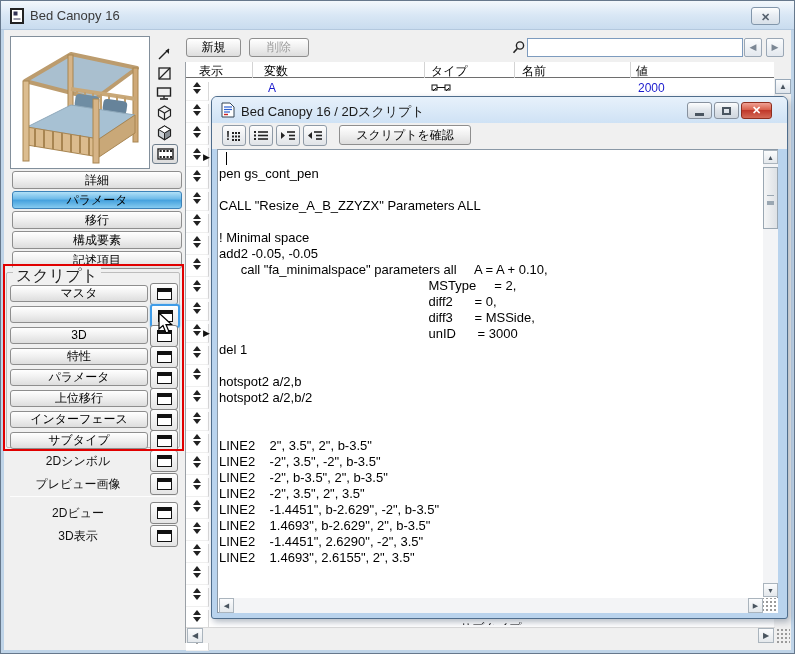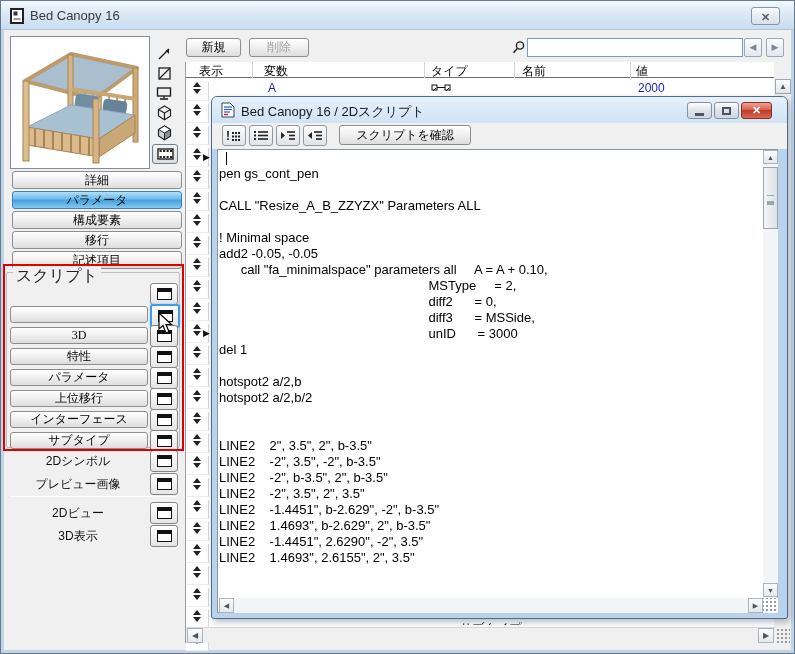--- a/index.html
+++ b/index.html
@@ -8,21 +8,21 @@
 
   
   #window-frame{inset:0;background:#bfd4e8;border:1px solid #66788c;}
   #titlebar{left:1px;top:1px;width:793px;height:29px;background:linear-gradient(#f3f8fc,#d9e7f5 50%,#c9dcef);border-bottom:1px solid #b3c8de;}
   #app-title{left:30px;top:8px;font-size:13px;color:#3a3a3a;}
   #client-area{left:4px;top:30px;width:787px;height:620px;background:#f0f0f0;}
   .capbtn{height:18px;border:1px solid #8296ab;border-radius:3px;background:linear-gradient(#fdfefe,#e8edf3 45%,#d8e0e9);color:#55616e;font-weight:bold;font-size:11px;text-align:center;line-height:16px;cursor:default;}
   #main-close{left:751px;top:7px;width:29px;}
 
   
-  .btn{border:1px solid #8e8e8e;border-radius:3px;background:linear-gradient(#ffffff,#f1f1f1 45%,#dddddd);font-size:12px;color:#000;text-align:center;font-family:Liberation Serif, serif;padding:0;line-height:15px;}
+  .btn{border:1px solid #8e8e8e;border-radius:3px;background:linear-gradient(#ffffff,#f1f1f1 45%,#dddddd);font-size:12px;color:#000;text-align:center;font-family:Liberation Sans, sans-serif;padding:0;line-height:15px;}
   .btn.disabled{color:#9d9d9d;}
   .btn.selected{background:linear-gradient(#b0e0f8,#6cb9e8 45%,#43a0dd 50%,#86cbf0);border-color:#3c82b8;}
 
   
   #new-button{left:186px;top:38px;width:55px;height:19px;}
   #delete-button{left:249px;top:38px;width:60px;height:19px;}
   #search-input{left:527px;top:38px;width:216px;height:19px;border:1px solid #7d9bbe;font-size:12px;padding:0 3px;font-family:inherit;}
   .navarrow{width:18px;height:19px;top:38px;border:1px solid #9aa7b5;border-radius:2px;background:linear-gradient(#fbfcfd,#e3e8ee);color:#7b8794;font-size:9px;line-height:17px;text-align:center;}
   #search-prev{left:744px;} #search-next{left:766px;}
 
@@ -235,30 +235,31 @@
           <rect x="9.5" y="9" width="2.2" height="2"></rect>
           <rect x="13" y="9" width="2.2" height="2"></rect>
         </g>
       </svg>
     </div>
   </div>
 
 <div class="abs" id="nav-buttons">
     <button class="btn">詳細</button>
     <button class="btn selected">パラメータ</button>
+    <button class="btn">移行</button>
     <button class="btn">構成要素</button>
-    <button class="btn">移行</button>
     <button class="btn">記述項目</button>
   </div>
 
 <div class="abs" id="script-fieldset"></div>
 <div class="abs" id="script-group-label">スクリプト</div>
 <div class="abs" id="annotation-rect"></div>
 <div class="abs" id="script-rows">
     <div class="script-row">
+      <button class="btn">マスタ</button>
       <div class="wbtn">
         <div class="wglyph">
           <div class="wg-top"></div>
         </div>
       </div>
     </div>
     <div class="script-row">
       <button class="btn"></button>
       <div class="wbtn focus">
         <div class="wglyph">

